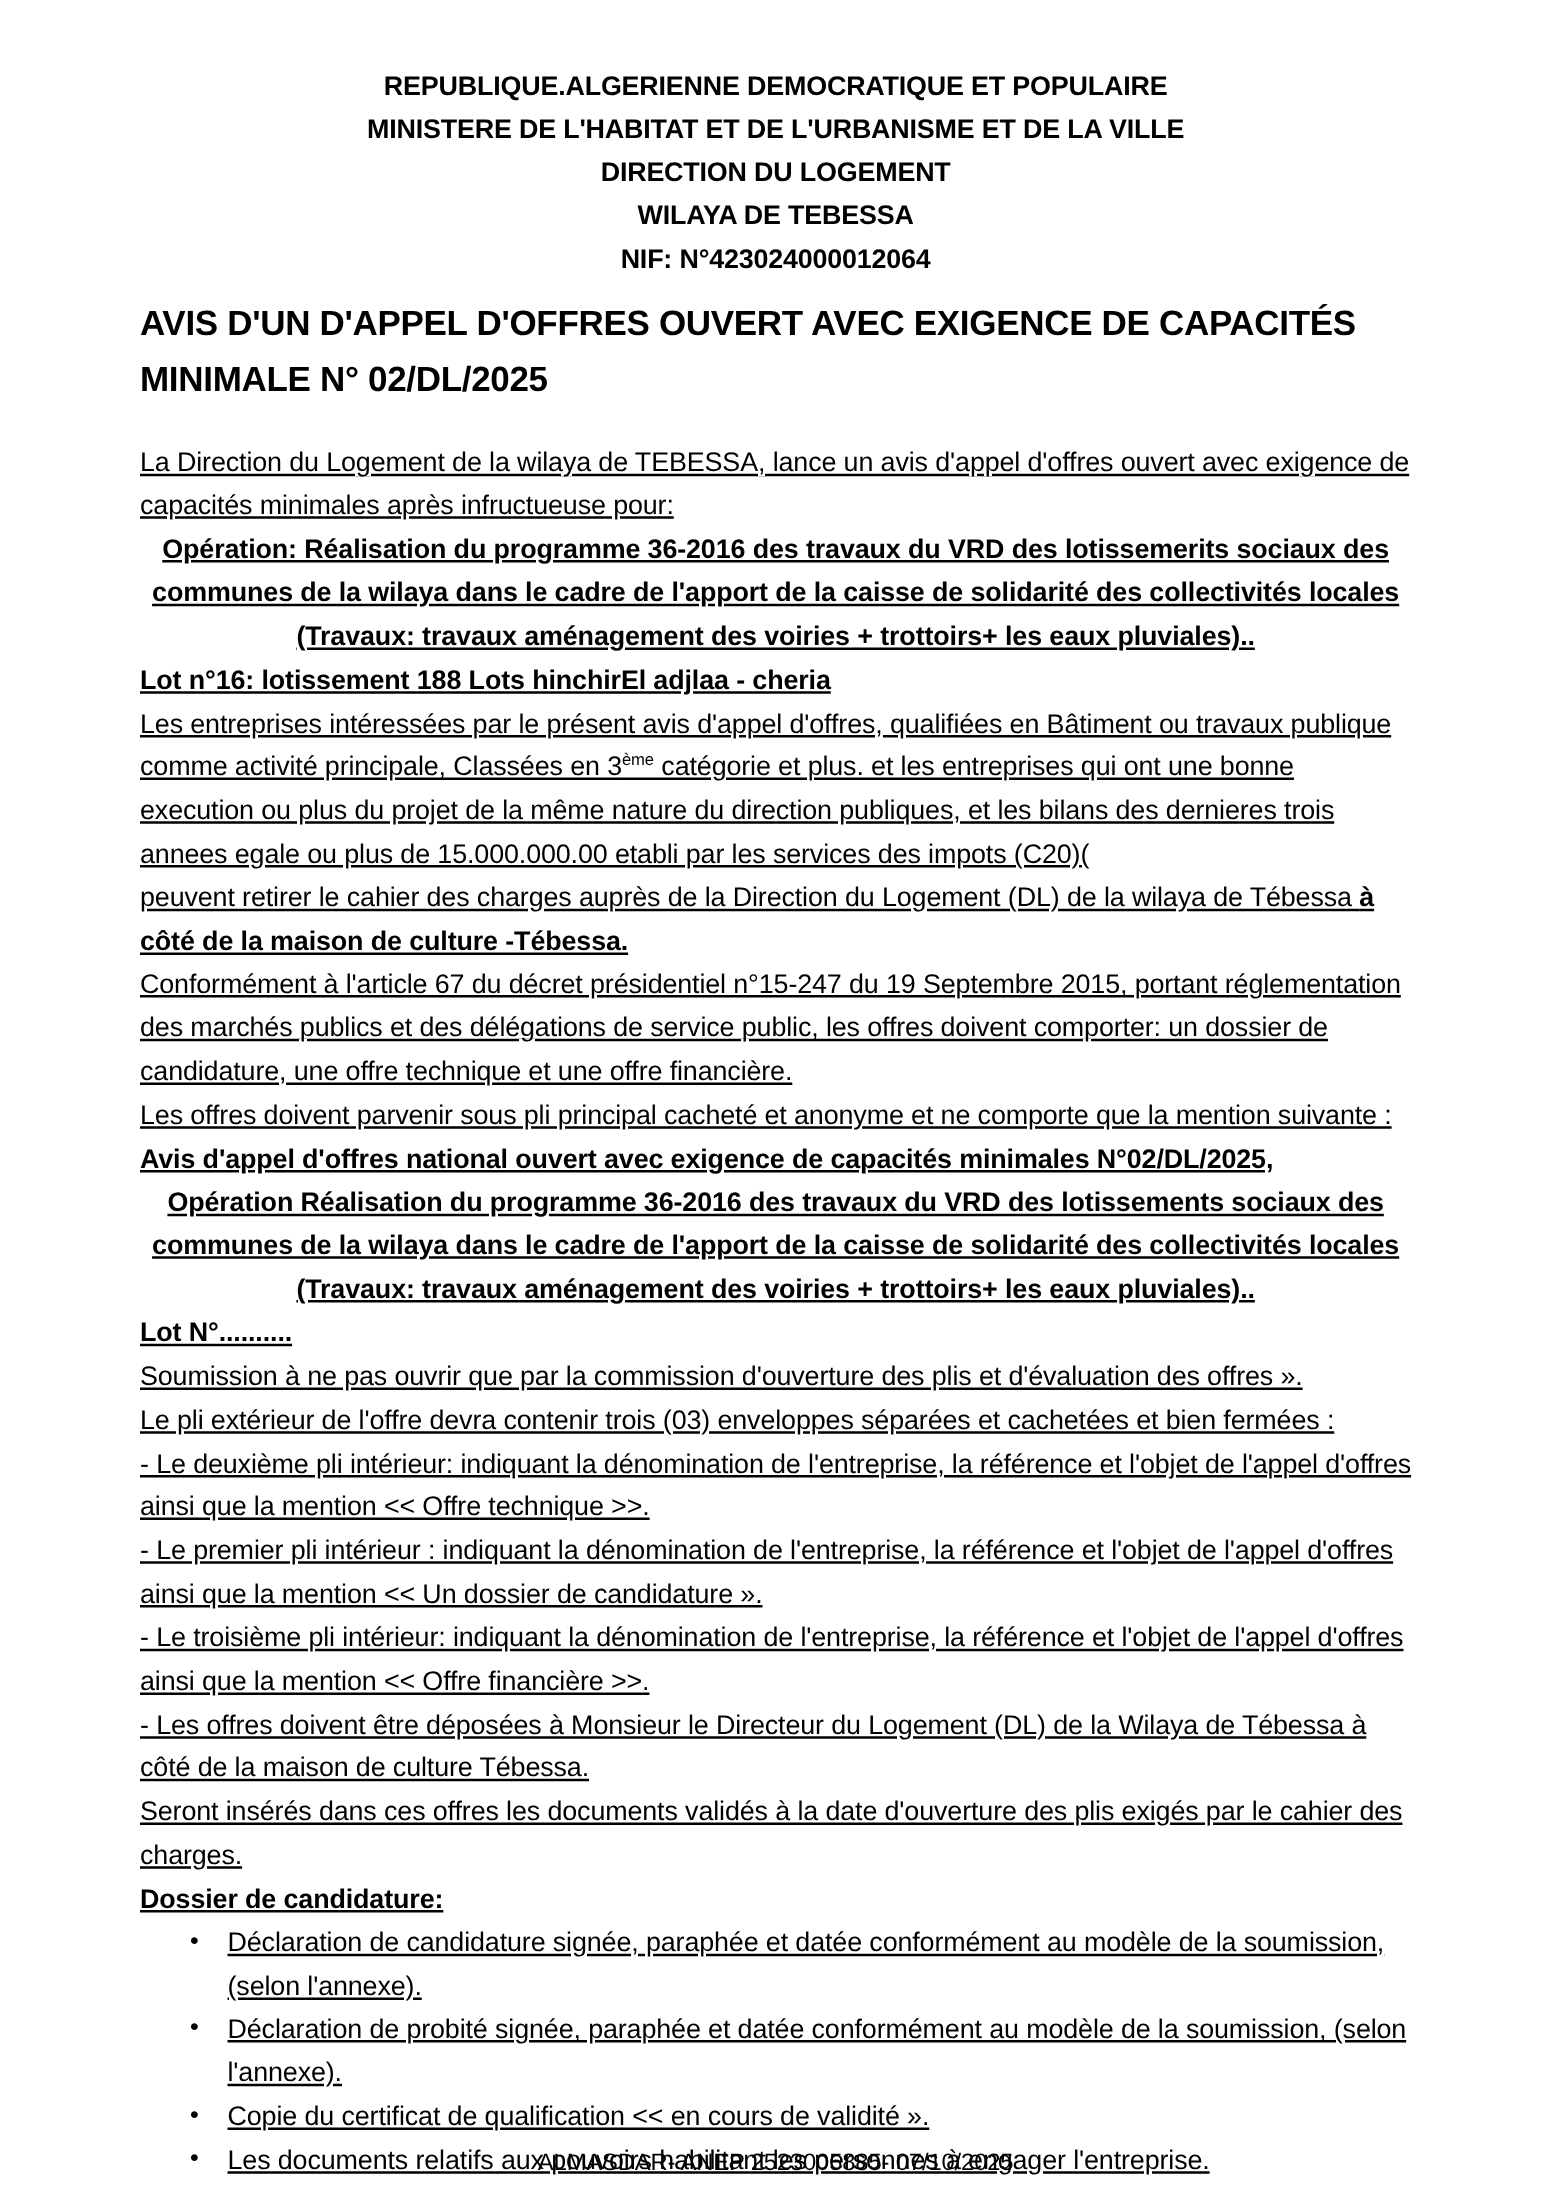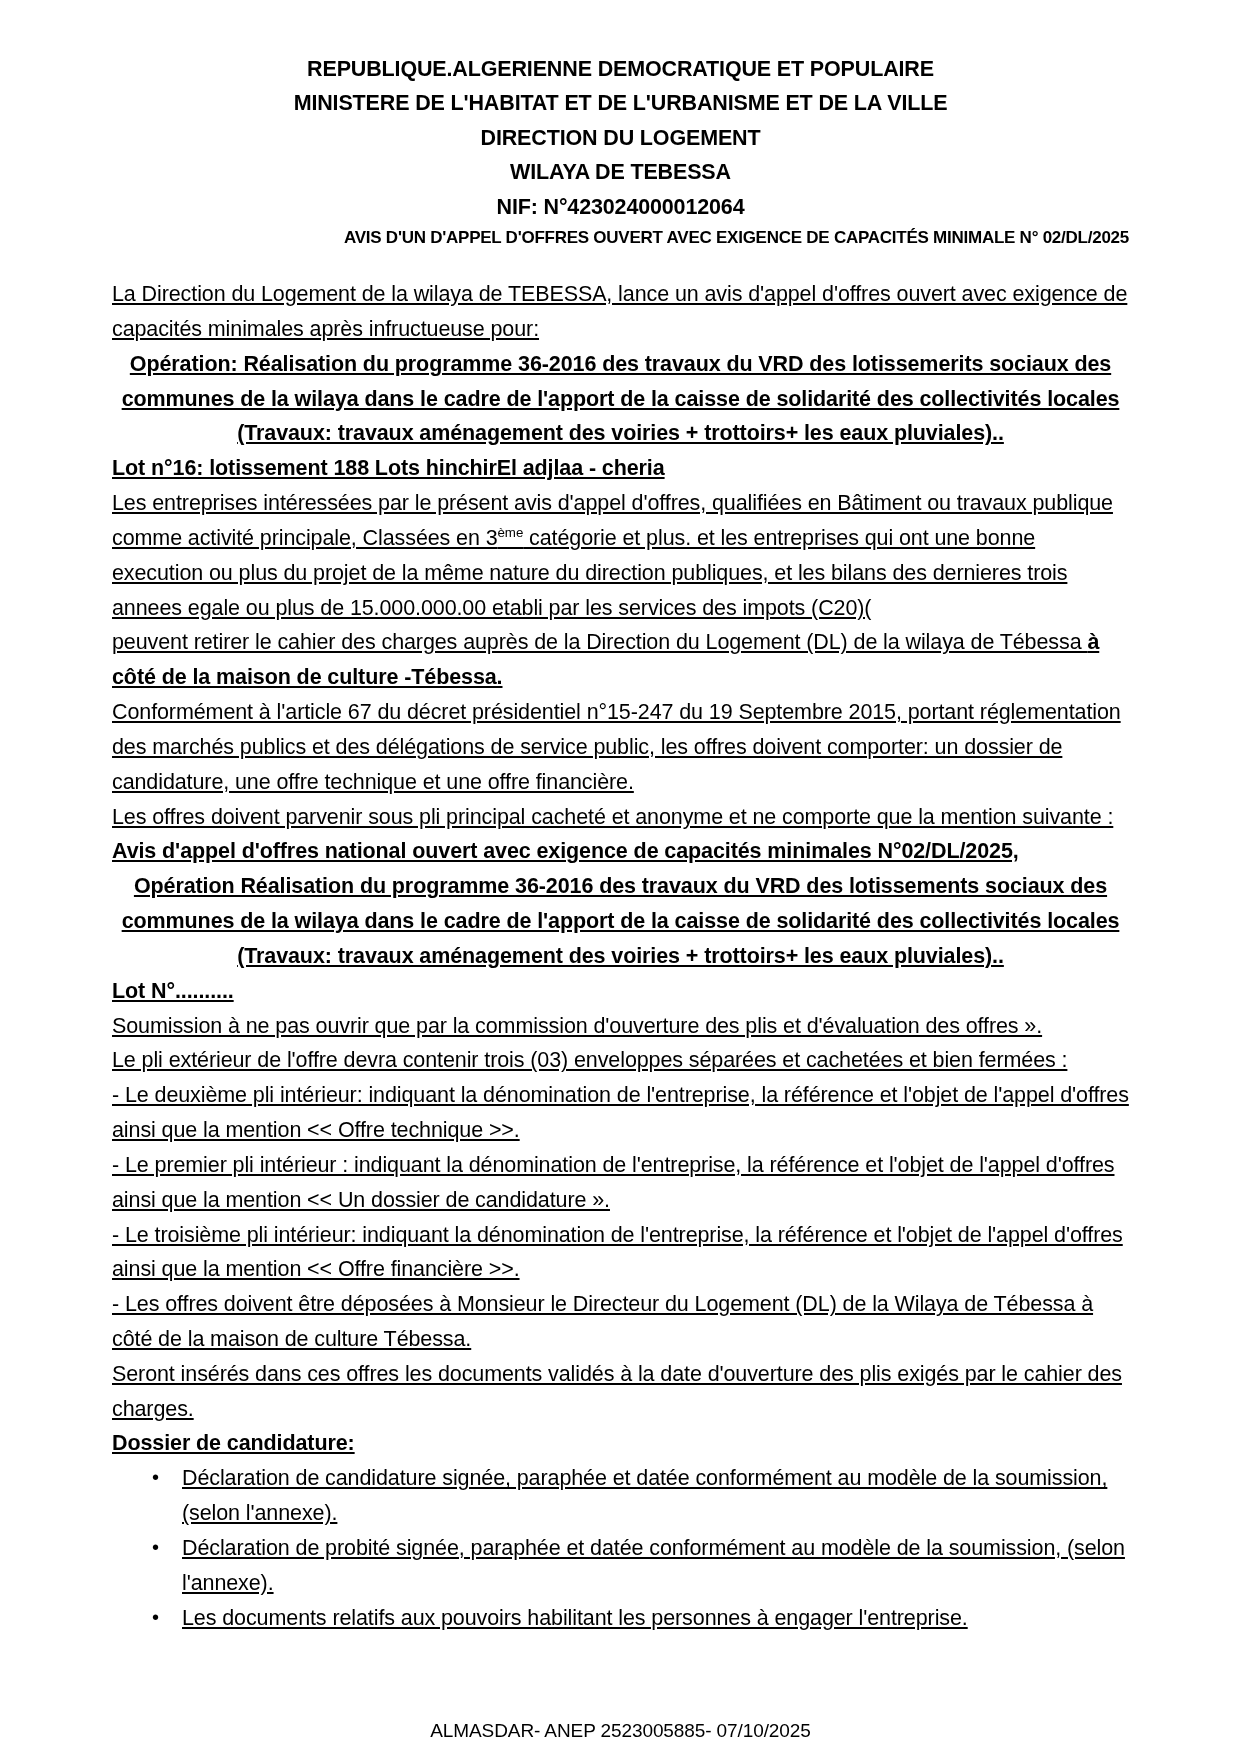--- a/index.html
+++ b/index.html
@@ -30,26 +30,26 @@
   }
   .hdr {
     text-align: center;
     font-weight: bold;
     font-size: 21.5px;
     line-height: 1.60;
     letter-spacing: -0.15px;
   }
   .hdr-line { display: block; }
   .hdr-title {
-    text-align: right;
+    text-align: left;
     font-weight: bold;
-    font-size: 17px;
+    font-size: 28px;
     line-height: 1.60;
     letter-spacing: -0.25px;
-    margin-top: 0;
+    margin-top: 13px;
   }
   .gap-after-header { height: 26px; }
   p {
     margin: 0;
   }
   .para {
     text-align: left;
     text-justify: inter-word;
   }
   .center {
@@ -145,20 +145,21 @@
 
     <p class="para">- Les offres doivent être déposées à Monsieur le Directeur du Logement (DL) de la Wilaya de Tébessa à côté de la maison de culture Tébessa.</p>
 
     <p class="para">Seront insérés dans ces offres les documents validés à la date d'ouverture des plis exigés par le cahier des charges.</p>
 
     <p class="bold">Dossier de candidature:</p>
 
     <ul class="bullets">
       <li>Déclaration de candidature signée, paraphée et datée conformément au modèle de la soumission, (selon l'annexe).</li>
       <li>Déclaration de probité signée, paraphée et datée conformément au modèle de la soumission, (selon l'annexe).</li>
+      <li>Copie du certificat de qualification &lt;&lt; en cours de validité ».</li>
       <li>Les documents relatifs aux pouvoirs habilitant les personnes à engager l'entreprise.</li>
     </ul>
 
   </div>
 
   <div class="footer">ALMASDAR- ANEP 2523005885- 07/10/2025</div>
 
 </div>
 
 </body></html>

